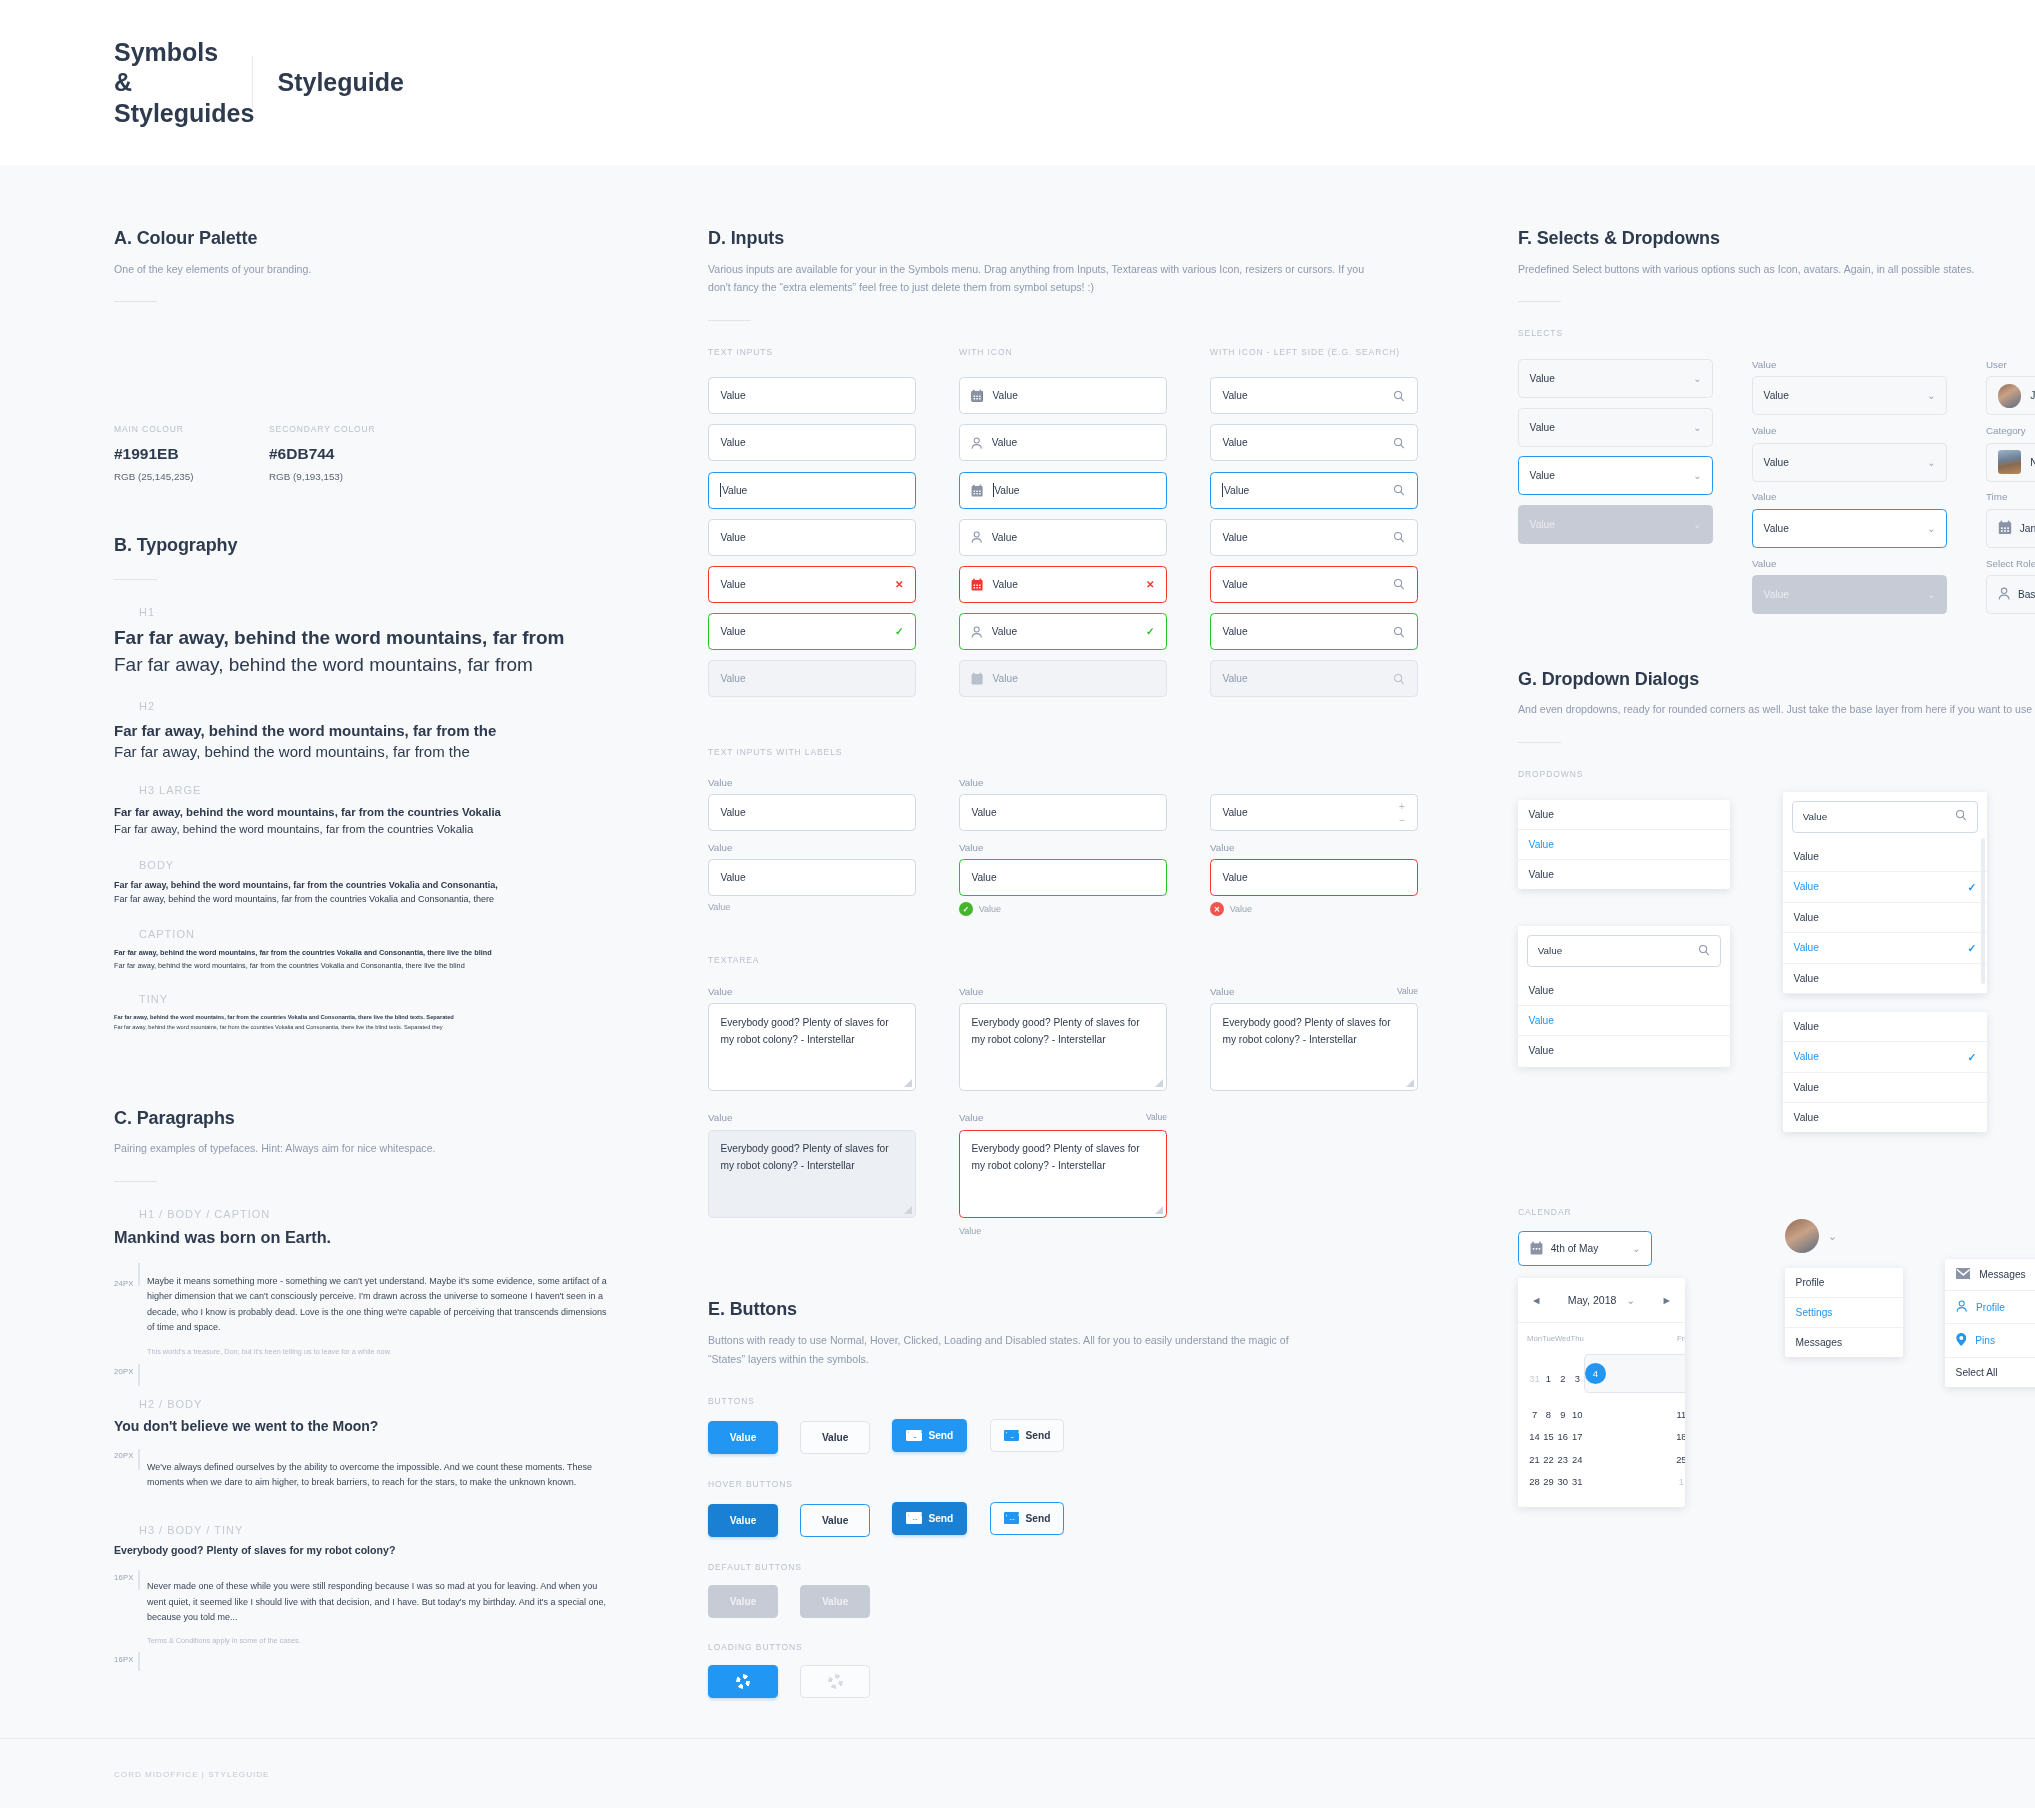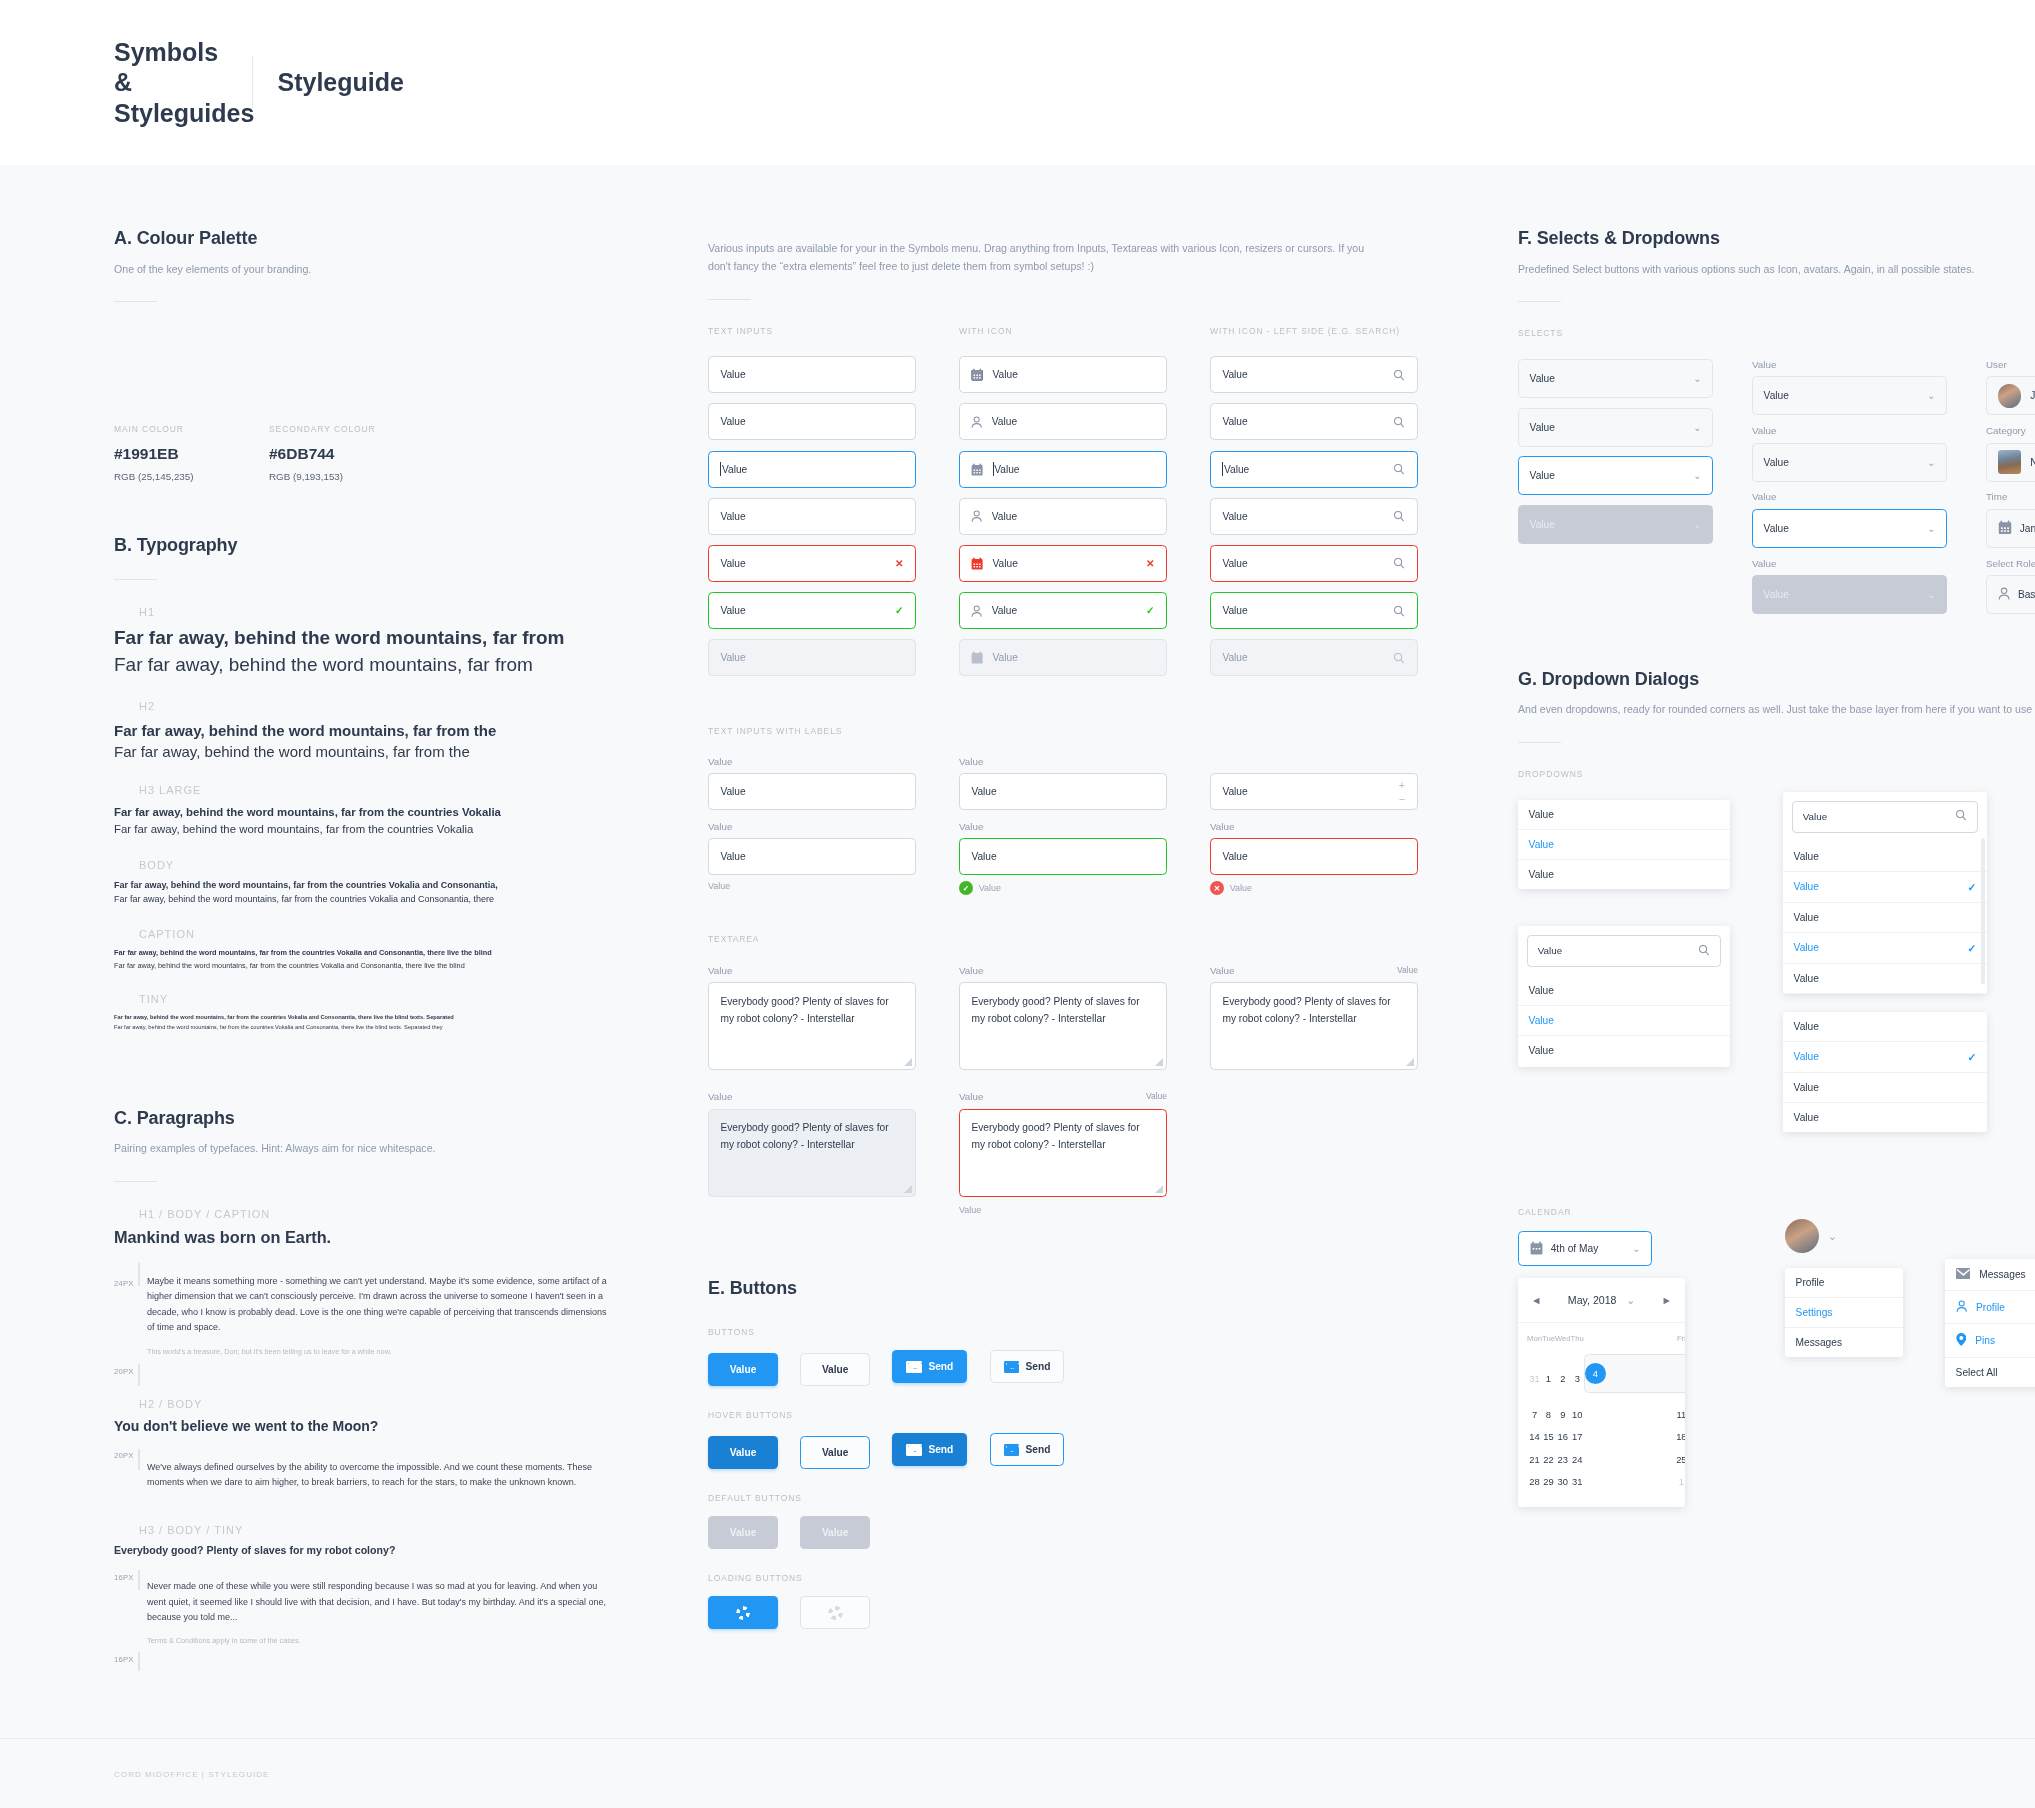--- a/index.html
+++ b/index.html
@@ -277,20 +277,21 @@
         <div class="px-tag" style="top:6.5px">16PX</div>
         <div class="p-body" style="padding-top:13px">Never made one of these while you were still responding because I was so mad at you for leaving. And when you went quiet, it seemed like I should live with that decision, and I have. But today's my birthday. And it's a special one, because you told me...</div>
         <div class="para-bar" style="top:86px;height:19px"></div>
         <div class="px-tag" style="top:89px">16PX</div>
         <div class="p-tiny" style="padding-top:9px">Terms &amp; Conditions apply in some of the cases.</div>
       </div>
     </div>
   </div>
 
   <div class="col" id="colD">
+    <h2 class="sec">D. Inputs</h2>
     <p class="secsub">
       <span>Various inputs are available for your in the Symbols menu. Drag anything from Inputs, Textareas with various Icon, resizers or cursors. If you</span><br>
       <span>don't fancy the “extra elements” feel free to just delete them from symbol setups! :)</span>
     </p>
     <div class="rule"></div>
 
     <div class="grid3">
 
       <div class="colw">
         <div class="lbl">TEXT INPUTS</div>
@@ -567,20 +568,24 @@
             <span style="font-size:8.5px">Value</span>
           </div>
         <div class="ta err"><span>Everybody good? Plenty of slaves for my robot colony? - Interstellar</span><span class="resizer"></span></div>
         <div class="inp-help" style="margin-top:8.1px">
             <span>Value</span>
           </div>
       </div>
     </div>
 
     <h2 class="sec" style="margin-top:53px">E. Buttons</h2>
+    <p class="secsub">
+      <span>Buttons with ready to use Normal, Hover, Clicked, Loading and Disabled states. All for you to easily understand the magic of</span><br>
+      <span>“States” layers within the symbols.</span>
+    </p>
 
     <div class="lbl" style="margin-top:28px;margin-bottom:13px">BUTTONS</div>
     <div>
       <span class="btn primary">
           <span>Value</span>
         </span>
       <span class="btn ghost">
           <span>Value</span>
         </span>
       <span class="btn primary">

